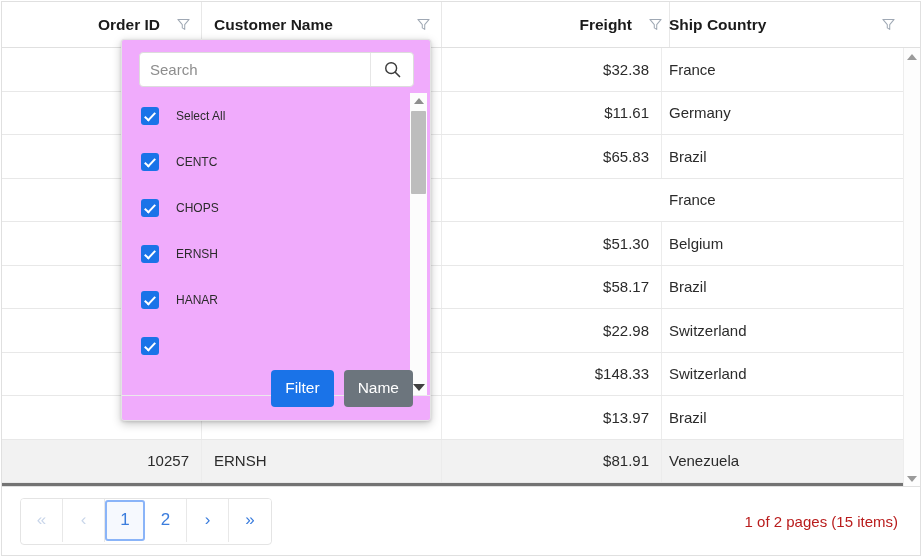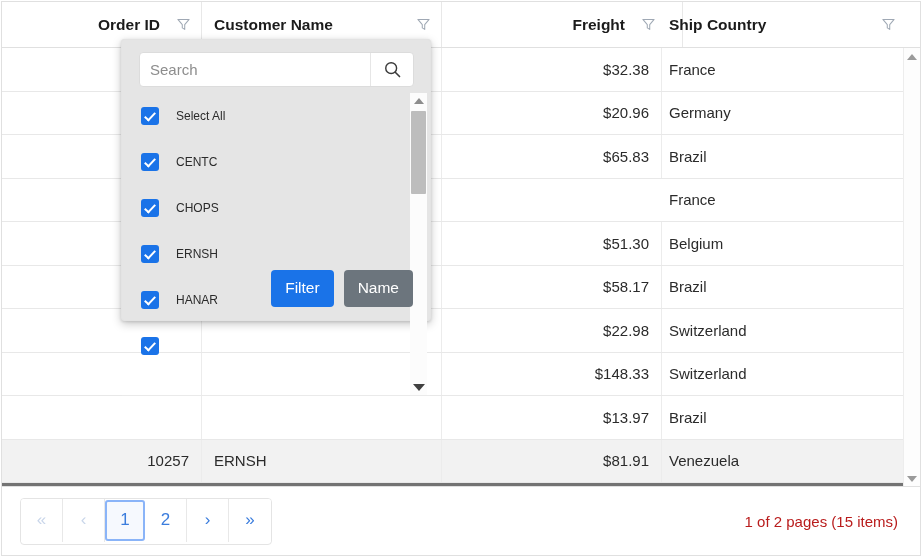--- a/index.html
+++ b/index.html
@@ -63,21 +63,21 @@
   .filter-ico {
     width: 15px;
     height: 15px;
     flex: 0 0 auto;
     opacity: .95;
   }
 
   
   .col-order  { left: 0px;   width: 200px; padding: 0 10px 0 12px; }
   .col-cust   { left: 200px; width: 240px; padding: 0 10px 0 12px; }
-  .col-freight{ left: 466px; width: 215px; padding: 0 26px 0 12px; }
+  .col-freight{ left: 453px; width: 215px; padding: 0 6px 0 12px; }
   .col-ship   { left: 655px; width: 249px; padding: 0 10px 0 12px; }
 
   .col-order .htext  { margin-left: auto; }
   .col-freight .htext{ margin-left: auto; }
   .col-order .filter-ico  { margin-left: 16px; }
   .col-cust .filter-ico   { margin-left: auto; }
   .col-freight .filter-ico{ margin-left: 16px; }
   .col-ship .filter-ico   { margin-left: auto; }
 
   
@@ -201,22 +201,22 @@
     color: #b91c1c;
     white-space: nowrap;
   }
 
   
   .popup {
     position: absolute;
     left: 121px;
     top: 39px;
     width: 310px;
-    height: 282px;
-    background: #e5e5e5;
+    height: 382px;
+    background: #f0abfc;
     border: 1px solid #e3e3e3;
     border-radius: 3px;
     box-shadow: 0 3px 10px rgba(0,0,0,.22), 0 1px 3px rgba(0,0,0,.12);
     box-sizing: border-box;
     z-index: 50;
   }
   .popup-search {
     position: absolute;
     left: 17px; top: 12px;
     width: 275px; height: 35px;
@@ -375,21 +375,21 @@
     <div class="grid-body" id="grid-body">
         <div class="row">
           <div class="cell c-order"></div>
           <div class="cell c-cust"></div>
           <div class="cell c-freight">$32.38</div>
           <div class="cell c-ship">France</div>
         </div>
         <div class="row">
           <div class="cell c-order"></div>
           <div class="cell c-cust"></div>
-          <div class="cell c-freight">$20.96</div>
+          <div class="cell c-freight">$11.61</div>
           <div class="cell c-ship">Germany</div>
         </div>
         <div class="row">
           <div class="cell c-order"></div>
           <div class="cell c-cust"></div>
           <div class="cell c-freight">$65.83</div>
           <div class="cell c-ship">Brazil</div>
         </div>
         <div class="row">
           <div class="cell c-order"></div>

